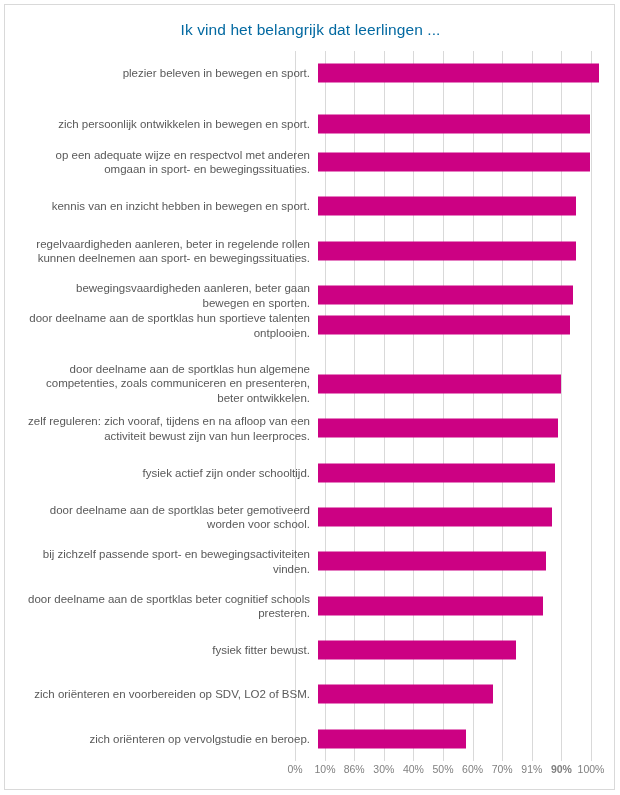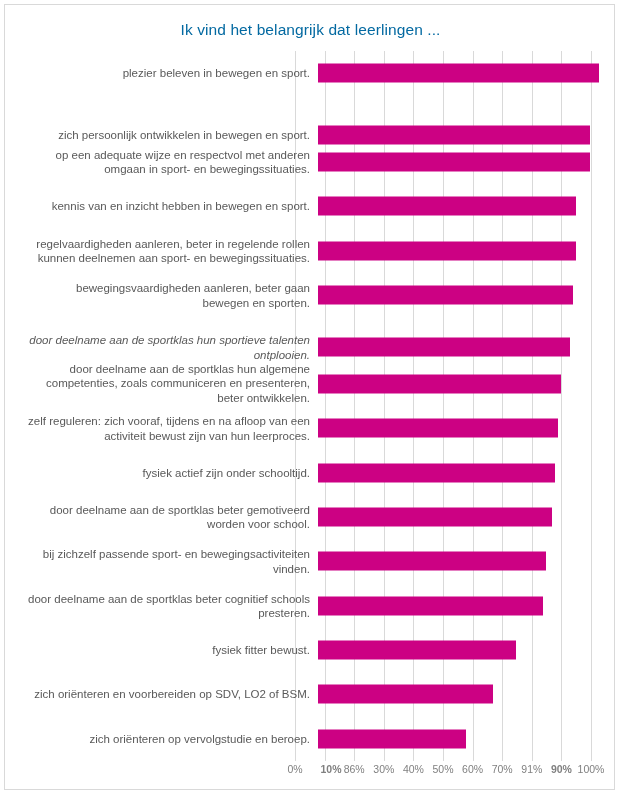--- a/index.html
+++ b/index.html
@@ -112,41 +112,41 @@
       <div class="gridline" style="left: 236.8px;"></div>
       <div class="gridline" style="left: 266.4px;"></div>
       <div class="gridline" style="left: 296px;"></div>
     </div>
 
   <div id="rows">
       <div class="row" style="top: 0px; height: 44.375px;">
         <div class="row-label">plezier beleven in bewegen en sport.</div>
         <div class="bar" title="95%" style="width: 281.2px; background: rgb(204, 1, 131);"></div>
       </div>
-      <div class="row" style="top: 62px; height: 44.375px;">
+      <div class="row" style="top: 51px; height: 44.375px;">
         <div class="row-label">zich persoonlijk ontwikkelen in bewegen en sport.</div>
         <div class="bar" title="92%" style="width: 272.32px; background: rgb(204, 1, 131);"></div>
       </div>
       <div class="row" style="top: 88.75px; height: 44.375px;">
         <div class="row-label">op een adequate wijze en respectvol met anderen omgaan in sport- en bewegingssituaties.</div>
         <div class="bar" title="92%" style="width: 272.32px; background: rgb(204, 1, 131);"></div>
       </div>
       <div class="row" style="top: 133.125px; height: 44.375px;">
         <div class="row-label">kennis van en inzicht hebben in bewegen en sport.</div>
         <div class="bar" title="87%" style="width: 257.52px; background: rgb(204, 1, 131);"></div>
       </div>
       <div class="row" style="top: 177.5px; height: 44.375px;">
         <div class="row-label">regelvaardigheden aanleren, beter in regelende rollen kunnen deelnemen aan sport- en bewegingssituaties.</div>
         <div class="bar" title="87%" style="width: 257.52px; background: rgb(204, 1, 131);"></div>
       </div>
       <div class="row" style="top: 221.875px; height: 44.375px;">
         <div class="row-label">bewegingsvaardigheden aanleren, beter gaan bewegen en sporten.</div>
         <div class="bar" title="86%" style="width: 254.56px; background: rgb(204, 1, 131);"></div>
       </div>
-      <div class="row" style="top: 274px; height: 44.375px; font-style: italic;">
+      <div class="row" style="top: 252px; height: 44.375px;">
         <div class="row-label">door deelname aan de sportklas hun sportieve talenten ontplooien.</div>
         <div class="bar" title="85%" style="width: 251.6px; background: rgb(204, 1, 131);"></div>
       </div>
       <div class="row" style="top: 310.625px; height: 44.375px;">
         <div class="row-label">door deelname aan de sportklas hun algemene competenties, zoals communiceren en presenteren, beter ontwikkelen.</div>
         <div class="bar" title="82%" style="width: 242.72px; background: rgb(204, 1, 131);"></div>
       </div>
       <div class="row" style="top: 355px; height: 44.375px;">
         <div class="row-label">zelf reguleren: zich vooraf, tijdens en na afloop van een activiteit bewust zijn van hun leerproces.</div>
         <div class="bar" title="81%" style="width: 239.76px; background: rgb(204, 1, 131);"></div>
@@ -176,21 +176,21 @@
         <div class="bar" title="59%" style="width: 174.64px; background: rgb(204, 1, 131);"></div>
       </div>
       <div class="row" style="top: 665.625px; height: 44.375px;">
         <div class="row-label">zich oriënteren op vervolgstudie en beroep.</div>
         <div class="bar" title="50%" style="width: 148px; background: rgb(204, 1, 131);"></div>
       </div>
     </div>
 
   <div id="x-axis">
       <div class="tick-label" style="left: 0px;">0%</div>
-      <div class="tick-label" style="left: 36px; font-weight: bold;">10%</div>
+      <div class="tick-label" style="left: 30px;">10%</div>
       <div class="tick-label" style="left: 59.2px;">86%</div>
       <div class="tick-label" style="left: 88.8px;">30%</div>
       <div class="tick-label" style="left: 118.4px;">40%</div>
       <div class="tick-label" style="left: 148px; text-align: center;">50%</div>
       <div class="tick-label" style="left: 177.6px; text-align: center;">60%</div>
       <div class="tick-label" style="left: 207.2px;">70%</div>
       <div class="tick-label" style="left: 236.8px;">91%</div>
       <div class="tick-label" style="left: 266.4px; font-weight: bold;">90%</div>
       <div class="tick-label" style="left: 296px;">100%</div>
     </div>

